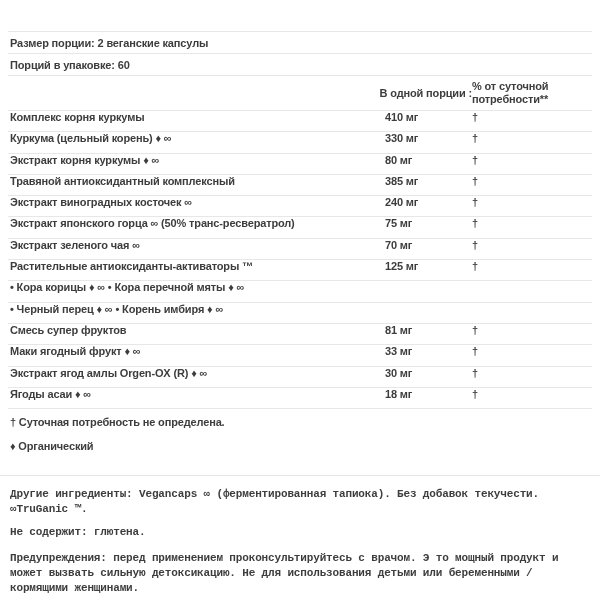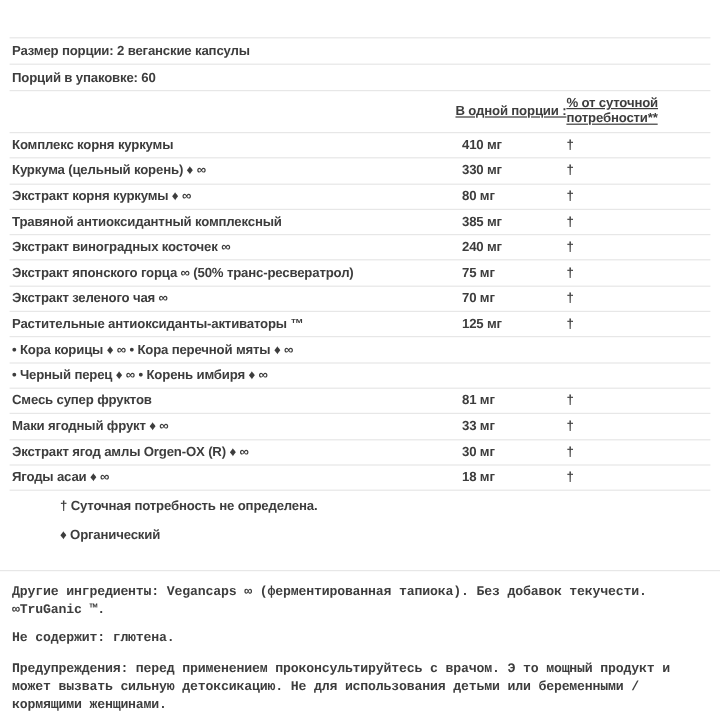--- a/index.html
+++ b/index.html
@@ -19,32 +19,31 @@
   .meta-row{
     height:21px;
     display:flex;align-items:center;
     padding-left:2px;
     border-bottom:1px solid #e7e7e7;
   }
   .header-row{
     height:34px;
     display:flex;align-items:center;
     border-bottom:1px solid #e7e7e7;
-    text-decoration:underline;
   }
   .ing-row{
     height:20.3px;
-    display:flex;align-items:center;
+    display:flex;align-items:flex-start;
     border-bottom:1px solid #e7e7e7;
   }
   .col-name{flex:1 1 auto;padding-left:2px;white-space:nowrap;overflow:hidden;}
   .col-amt{flex:0 0 87px;white-space:nowrap;}
   .col-dv{flex:0 0 120px;white-space:nowrap;}
   .header-row .col-dv{white-space:normal;line-height:13px;}
-  .footnotes{padding:7px 0 0 2px;margin-left:40px;}
+  .footnotes{padding:7px 0 0 2px;}
   .footnotes .fn-dv{margin:0 0 13px 0;}
   .footnotes .fn-line{margin:0;line-height:11.5px;}
   .hr-full{
     position:absolute;top:475px;left:0;right:0;
     border-top:1px solid #e7e7e7;
   }
   .bottom{
     position:absolute;top:479px;left:8px;right:8px;
     padding-left:2px;
   }

